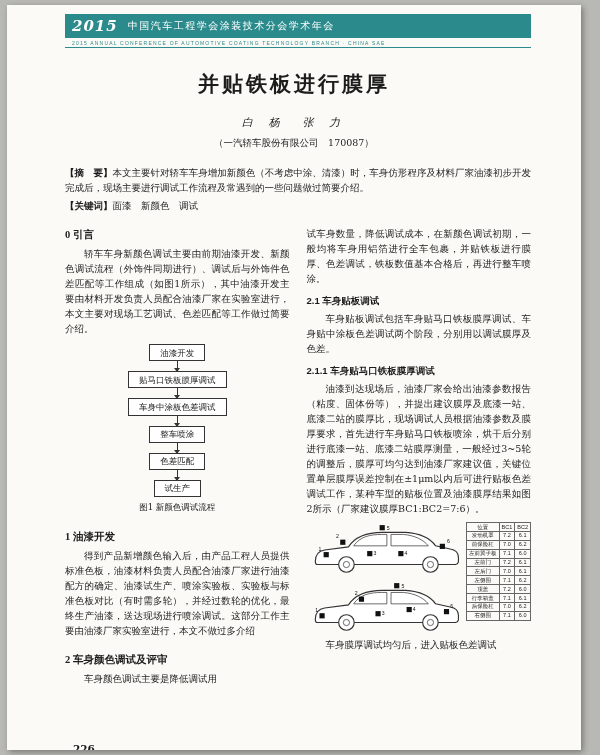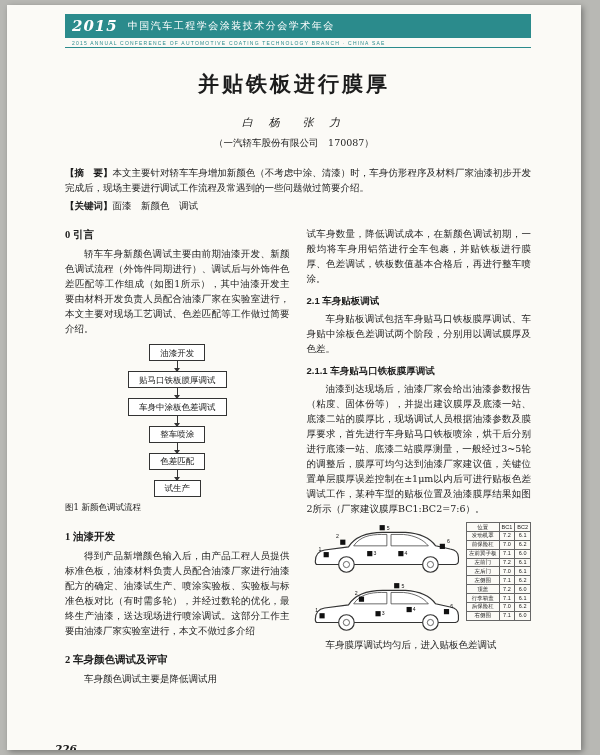--- a/index.html
+++ b/index.html
@@ -30,30 +30,30 @@
   .subsec{font-family:"Liberation Sans",sans-serif;font-size:9.5px;margin:7px 0 3px;}
   .para{text-indent:2em;}
   .cont{text-indent:0;}
   
   .flowchart{margin:8px auto 2px;display:flex;flex-direction:column;align-items:center;width:max-content;}
   .fc-box{border:1px solid #333;padding:2.5px 10px;font-size:8.5px;line-height:1.2;background:#fff;
           font-family:"Liberation Sans",sans-serif;text-indent:0;}
   .fc-arrow{position:relative;width:1px;height:10px;background:#333;}
   .fc-arrow::after{content:"";position:absolute;bottom:-1px;left:-2.5px;width:0;height:0;
                    border-left:3px solid transparent;border-right:3px solid transparent;border-top:4px solid #333;}
-  .fig-caption{text-align:left;font-size:8.5px;margin:3px 0 5px;text-indent:0;}
+  .fig-caption{text-align:center;font-size:8.5px;margin:3px 0 5px;text-indent:0;}
   
   .figure2{display:flex;gap:4px;margin:6px 0 1px;align-items:flex-start;}
   .cars{flex:1;display:flex;flex-direction:column;gap:2px;min-width:0;}
   .car{width:100%;height:auto;display:block;}
   .f2-table{border-collapse:collapse;font-size:5.5px;line-height:1.25;font-family:"Liberation Sans",sans-serif;
             flex:0 0 auto;}
   .f2-table th,.f2-table td{border:0.5px solid #666;padding:0.5px 2px;white-space:nowrap;font-weight:normal;text-align:center;}
   
-  .pageno{position:absolute;left:48px;bottom:-5px;font-size:10.5px;font-weight:bold;font-style:italic;}
+  .pageno{position:absolute;left:66px;bottom:-5px;font-size:10.5px;font-weight:bold;}
 </style>
 </head>
 <body>
 
 <div class="scan">
   <div class="page">
 
     <div class="banner">
       <div class="banner-main">
         <span class="banner-year">2015</span>

